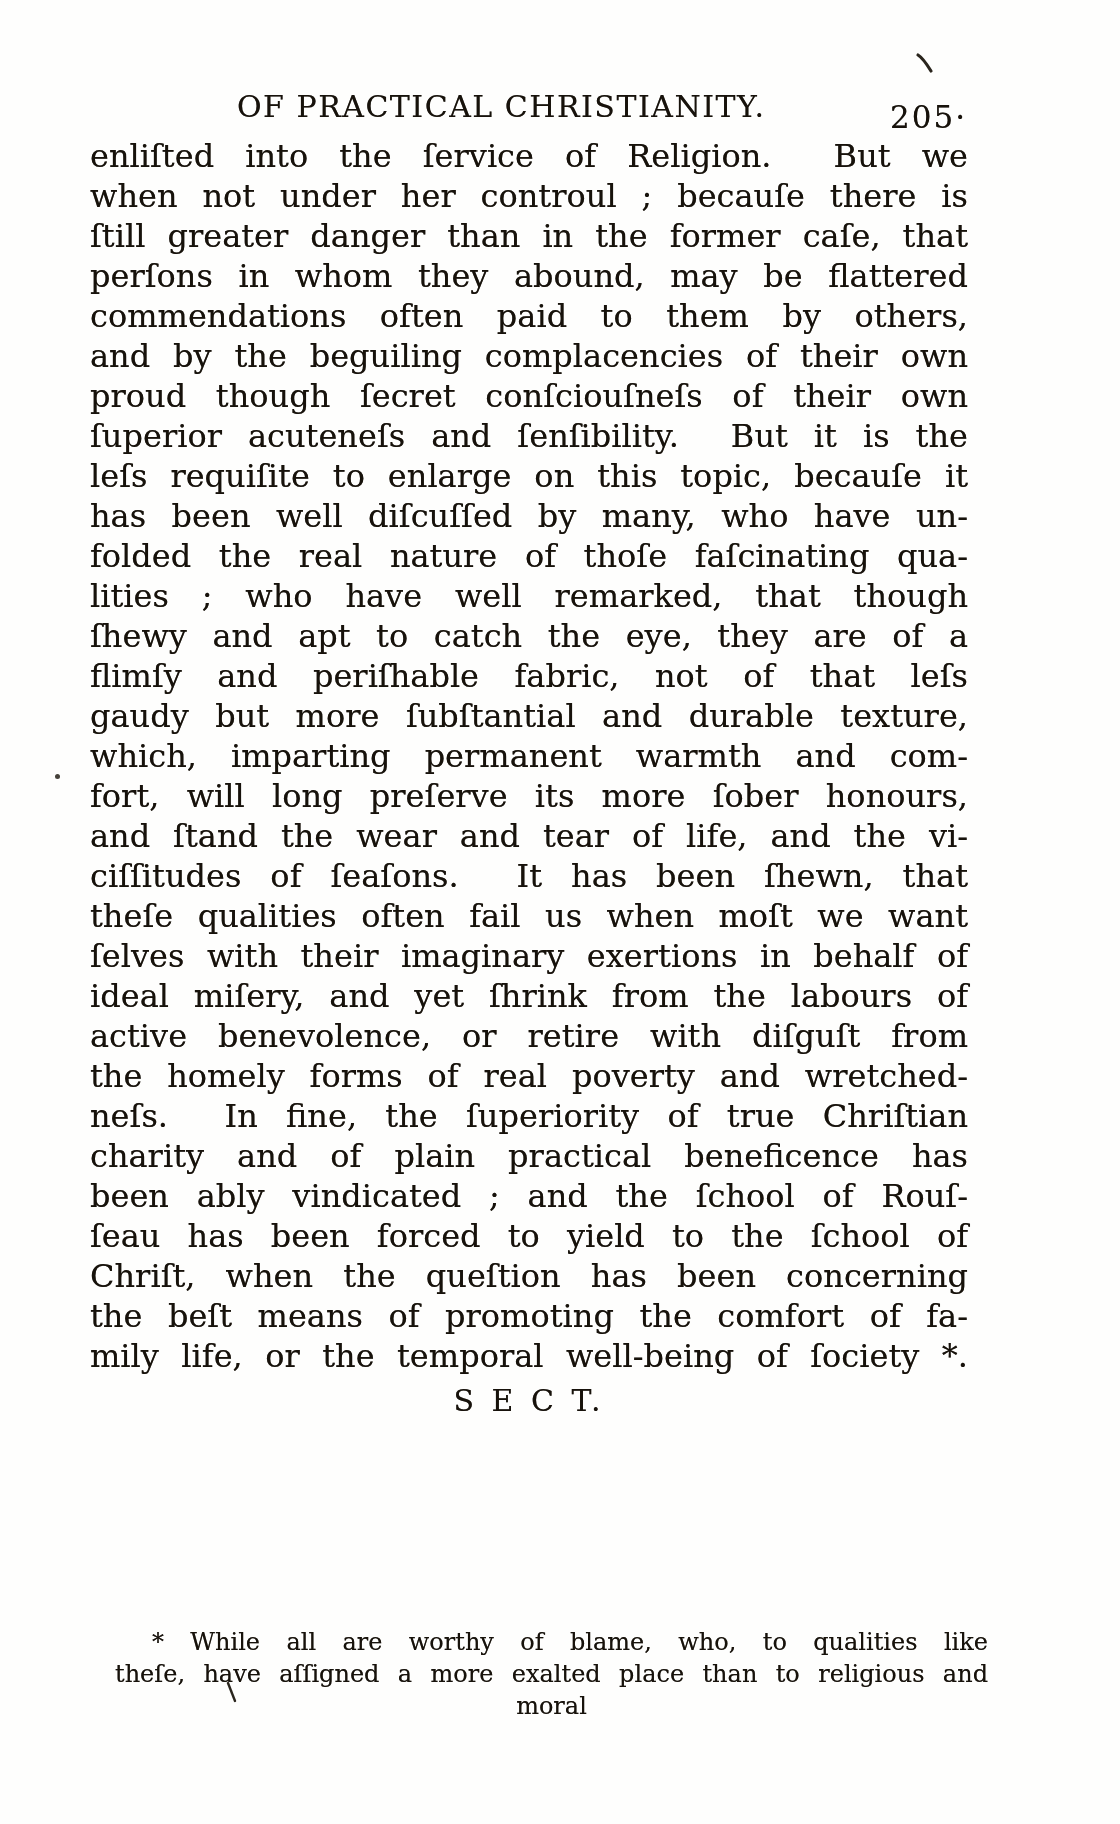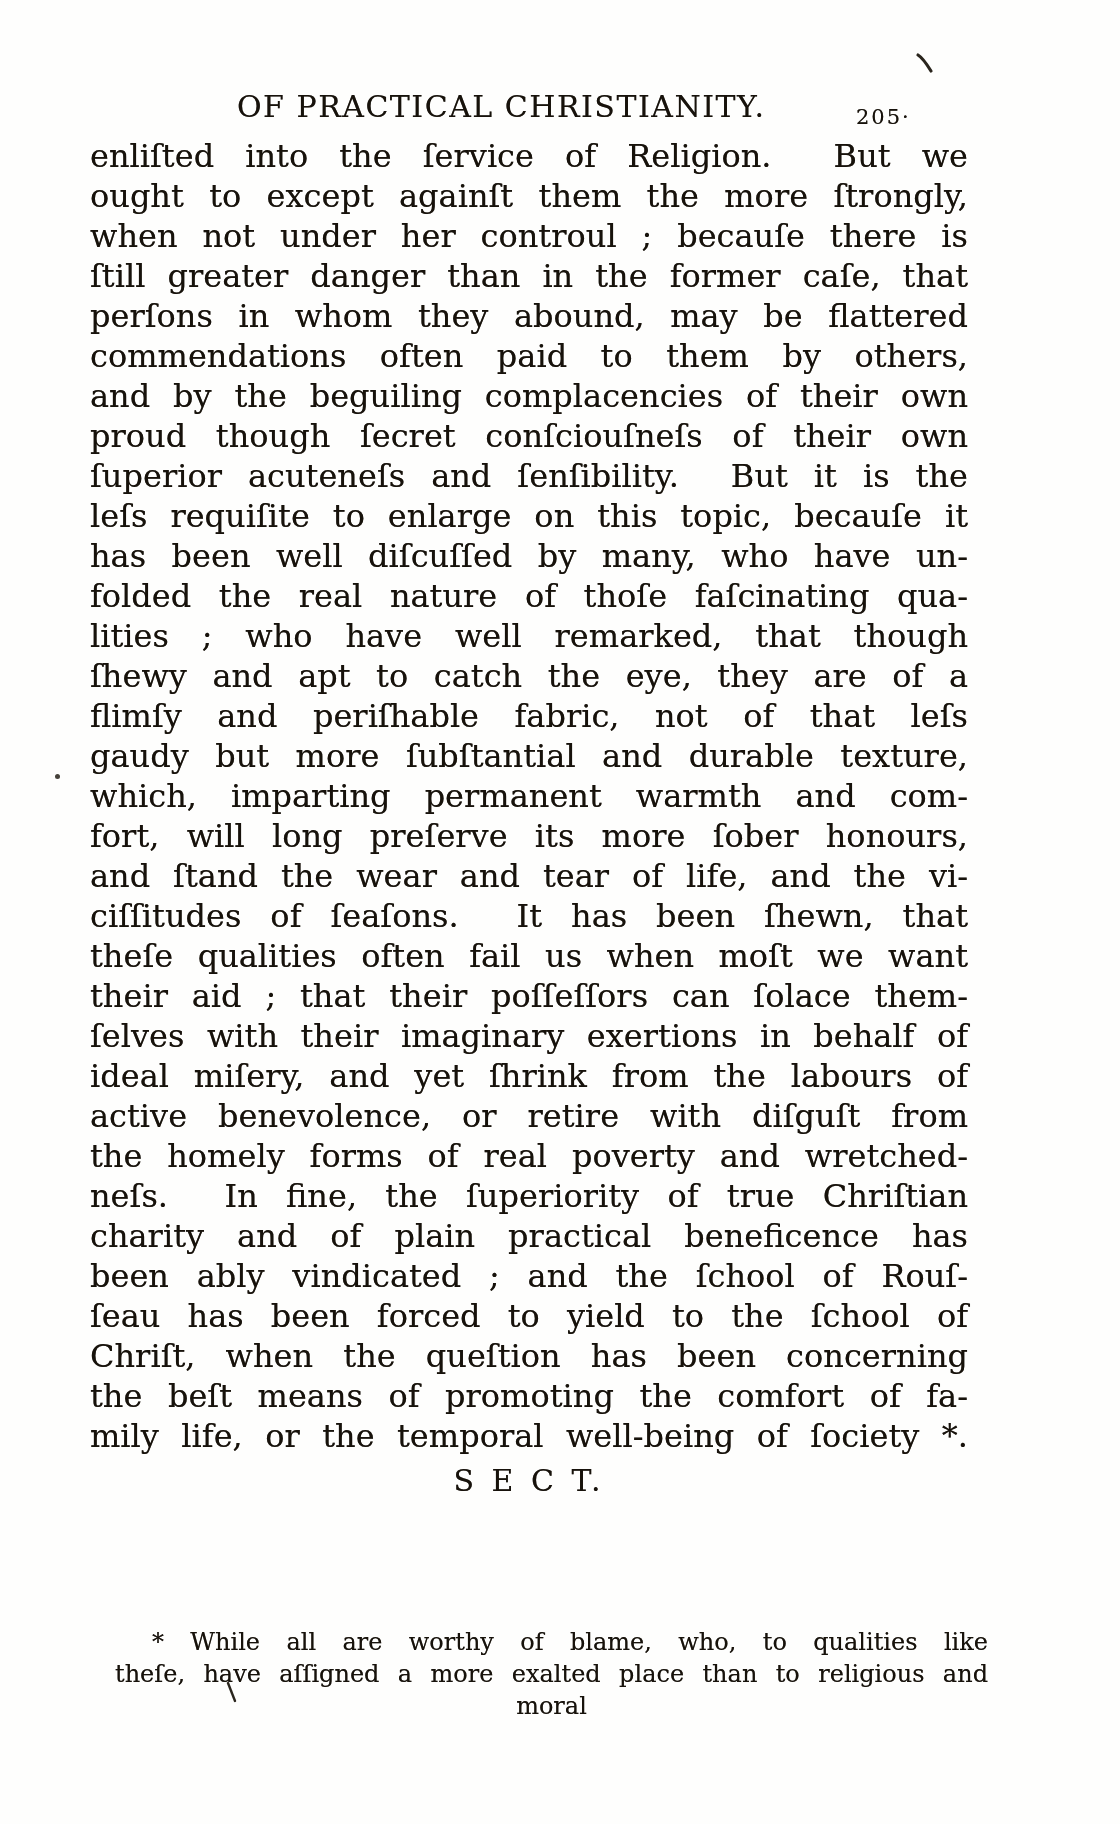--- a/index.html
+++ b/index.html
@@ -15,22 +15,22 @@
     background:#fefefd;
   }
   
   .header-title{
     position:absolute;left:237px;top:90px;
     font-size:30px;line-height:34px;letter-spacing:1.5px;
     white-space:nowrap;
     text-shadow:0 0 .5px rgba(23,18,11,.55);
   }
   .page-number{
-    position:absolute;left:856px;top:100px;
-    font-size:21px;line-height:34px;letter-spacing:2px;
+    position:absolute;left:890px;top:100px;
+    font-size:31px;line-height:34px;letter-spacing:2px;
     text-shadow:0 0 .5px rgba(23,18,11,.55);
   }
   
   .body-block{
     position:absolute;left:90px;top:136px;width:878px;
   }
   .bline{
     font-size:32px;line-height:40px;height:40px;
     text-align:justify;text-align-last:justify;
     text-shadow:0 0 .6px rgba(23,18,11,.6);
@@ -73,41 +73,39 @@
   <svg class="mark-stroke" width="22" height="24" viewBox="0 0 22 24">
     <path d="M3 3 Q 8 6 16 19" stroke="#2a251d" stroke-width="3.2" stroke-linecap="round" fill="none"></path>
   </svg>
 
   <div class="margin-dot"></div>
 
   <div class="body-block">
     <div class="blist">
 
     <div class="bline">enliſted into the ſervice of Religion.&nbsp; But we</div>
-        <div class="bline">ought to except againſt them the more ſtrongly,</div>
         <div class="bline">when not under her controul ; becauſe there is</div>
         <div class="bline">ſtill greater danger than in the former caſe, that</div>
         <div class="bline">perſons in whom they abound, may be flattered</div>
         <div class="bline">commendations often paid to them by others,</div>
         <div class="bline">and by the beguiling complacencies of their own</div>
         <div class="bline">proud though ſecret conſciouſneſs of their own</div>
         <div class="bline">ſuperior acuteneſs and ſenſibility.&nbsp; But it is the</div>
         <div class="bline">leſs requiſite to enlarge on this topic, becauſe it</div>
         <div class="bline">has been well diſcuſſed by many, who have un-</div>
         <div class="bline">folded the real nature of thoſe faſcinating qua-</div>
         <div class="bline">lities ; who have well remarked, that though</div>
         <div class="bline">ſhewy and apt to catch the eye, they are of a</div>
         <div class="bline">flimſy and periſhable fabric, not of that leſs</div>
         <div class="bline">gaudy but more ſubſtantial and durable texture,</div>
         <div class="bline">which, imparting permanent warmth and com-</div>
         <div class="bline">fort, will long preſerve its more ſober honours,</div>
         <div class="bline">and ſtand the wear and tear of life, and the vi-</div>
         <div class="bline">ciſſitudes of ſeaſons.&nbsp; It has been ſhewn, that</div>
         <div class="bline">theſe qualities often fail us when moſt we want</div>
-        <div class="bline">their aid ; that their poſſeſſors can ſolace them-</div>
         <div class="bline">ſelves with their imaginary exertions in behalf of</div>
         <div class="bline">ideal miſery, and yet ſhrink from the labours of</div>
         <div class="bline">active benevolence, or retire with diſguſt from</div>
         <div class="bline">the homely forms of real poverty and wretched-</div>
         <div class="bline">neſs.&nbsp; In fine, the ſuperiority of true Chriſtian</div>
         <div class="bline">charity and of plain practical beneficence has</div>
         <div class="bline">been ably vindicated ; and the ſchool of Rouſ-</div>
         <div class="bline">ſeau has been forced to yield to the ſchool of</div>
         <div class="bline">Chriſt, when the queſtion has been concerning</div>
         <div class="bline">the beſt means of promoting the comfort of fa-</div>

